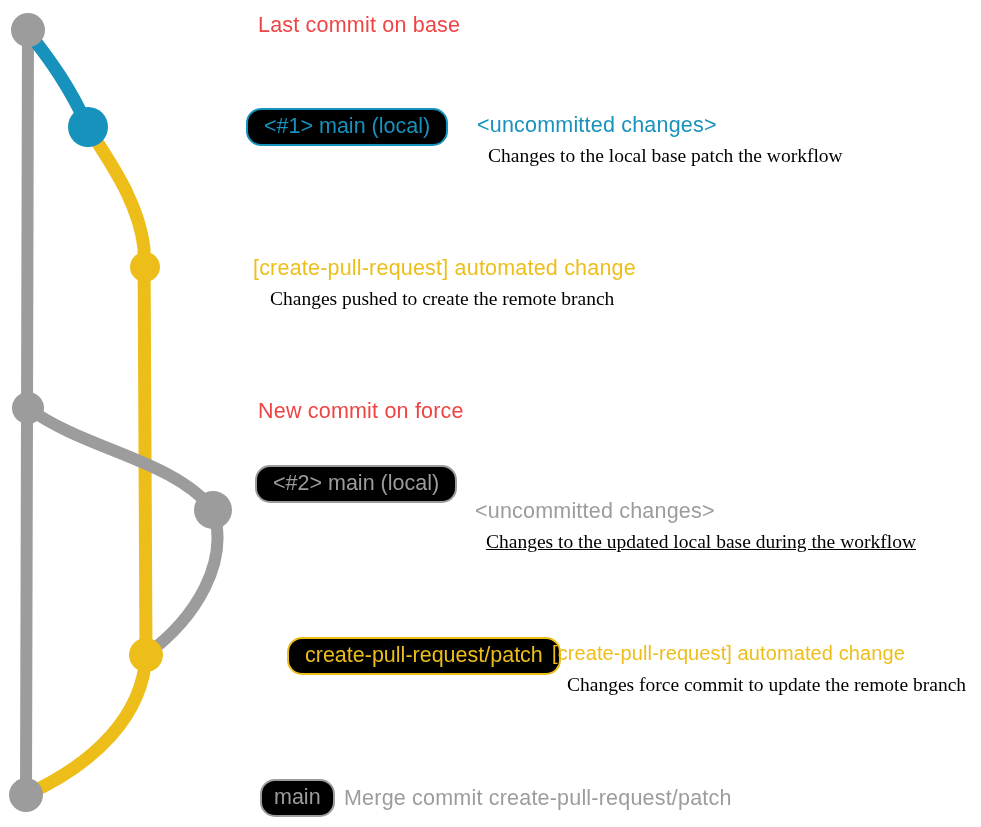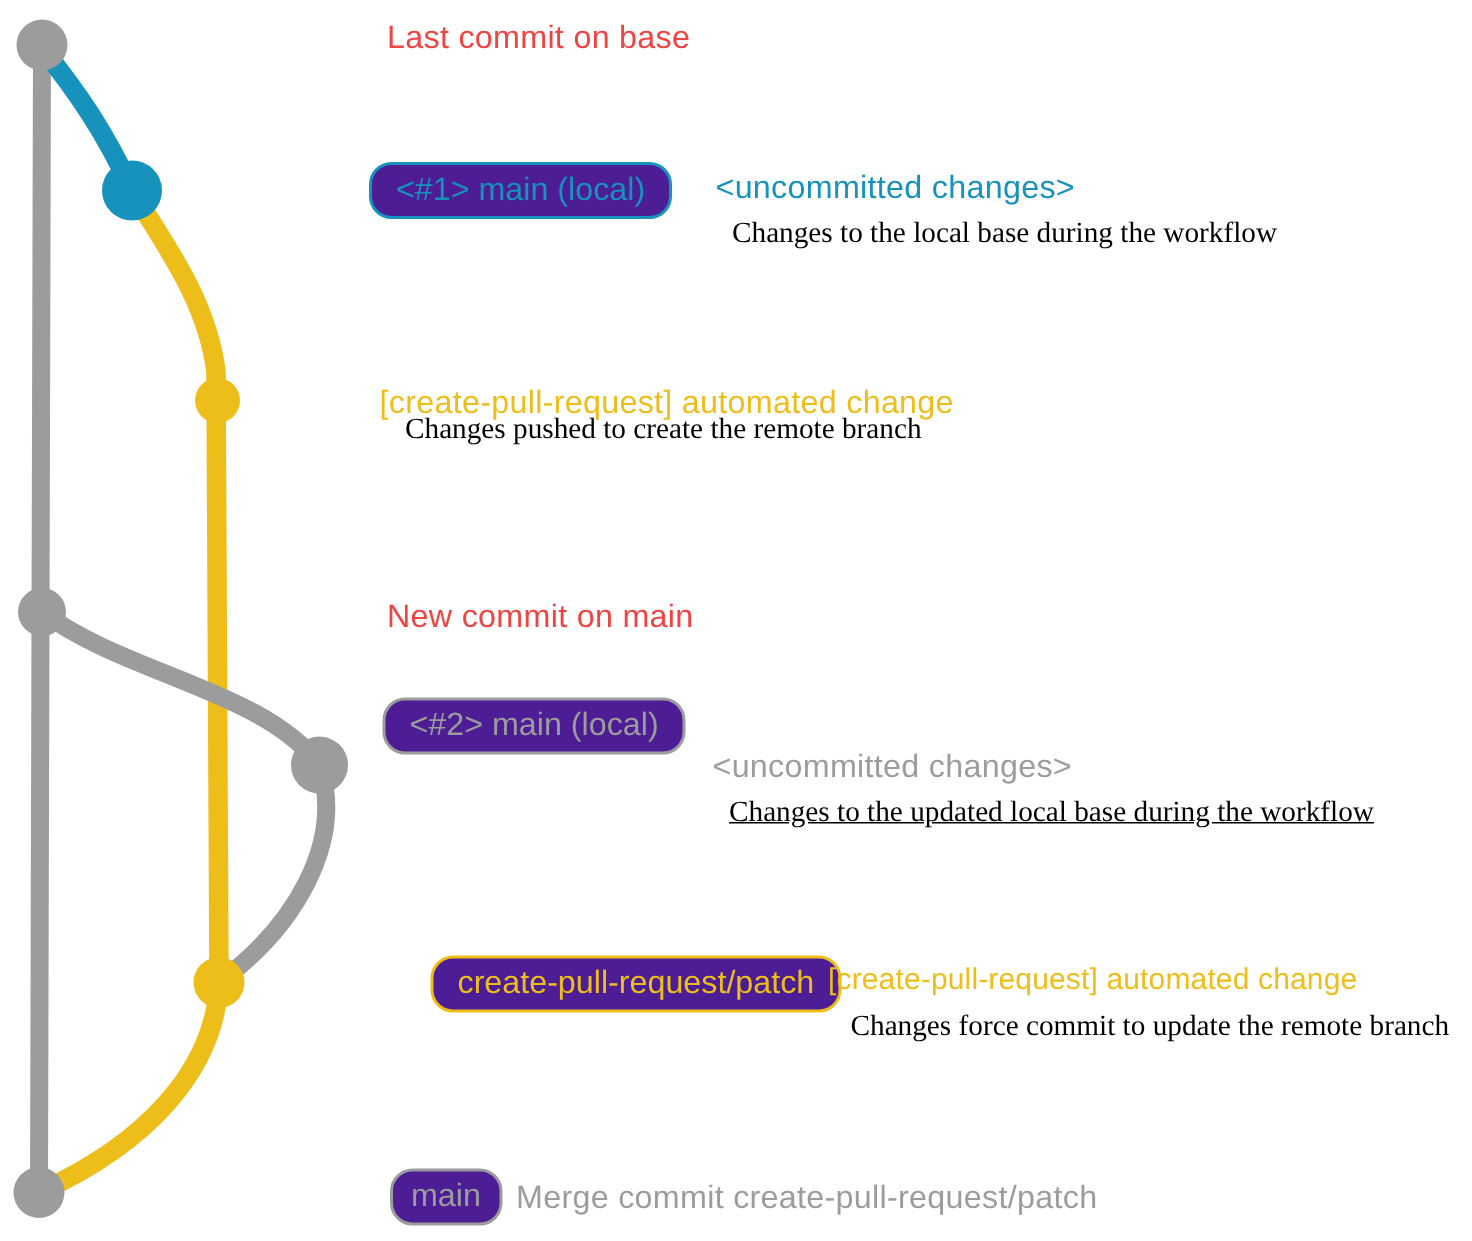--- a/index.html
+++ b/index.html
@@ -13,21 +13,21 @@
 
   .lbl { font-size: 21.5px; color: #ef4444; letter-spacing: 0.2px; }
 
   .badge {
     display: inline-block;
     border: 2px solid;
     border-radius: 15px;
     padding: 3px 16px 5px 16px;
     font-size: 21.5px;
     line-height: 26px;
-    background: #4c1d95;
+    background: #000000;
   }
   .teal   { color: #1792bc; border-color: #1792bc; }
   .grayc  { color: #9c9c9c; border-color: #9c9c9c; }
   .yellow { color: #edbe1a; border-color: #edbe1a; }
 
   .title { font-size: 21.5px; letter-spacing: 0.2px; }
   .title-sm { font-size: 20px; letter-spacing: 0.1px; }
   .desc {
     font-family: "Liberation Serif", serif;
     font-size: 19.5px;
@@ -59,26 +59,26 @@
   <circle cx="146" cy="655" r="17" fill="#edbe1a"></circle>
   <circle cx="26" cy="795" r="17" fill="#9c9c9c"></circle>
 </svg>
 
 <div class="abs lbl" style="left:258px; top:13px;">Last commit on base</div>
 
 <div class="abs" style="left:246px; top:108px;">
   <span class="badge teal">&lt;#1&gt; main (local)</span>
 </div>
 <div class="abs title teal" style="left:477px; top:113px;">&lt;uncommitted changes&gt;</div>
-<div class="abs desc" style="left:488px; top:145px;">Changes to the local base during the workflow</div>
+<div class="abs desc" style="left:488px; top:145px;">Changes to the local base patch the workflow</div>
 
 <div class="abs title yellow" style="left:253px; top:256px;">[create-pull-request] automated change</div>
-<div class="abs desc" style="left:270px; top:276px;">Changes pushed to create the remote branch</div>
+<div class="abs desc" style="left:270px; top:288px;">Changes pushed to create the remote branch</div>
 
-<div class="abs lbl" style="left:258px; top:399px;">New commit on main</div>
+<div class="abs lbl" style="left:258px; top:399px;">New commit on force</div>
 
 <div class="abs" style="left:255px; top:465px;">
   <span class="badge grayc">&lt;#2&gt; main (local)</span>
 </div>
 <div class="abs title grayc" style="left:475px; top:499px;">&lt;uncommitted changes&gt;</div>
 <div class="abs desc" style="left:486px; top:531px;text-decoration:underline;">Changes to the updated local base during the workflow</div>
 
 <div class="abs" style="left:255px; top:637px;margin-left:32px;">
   <span class="badge yellow">create-pull-request/patch</span>
 </div>

